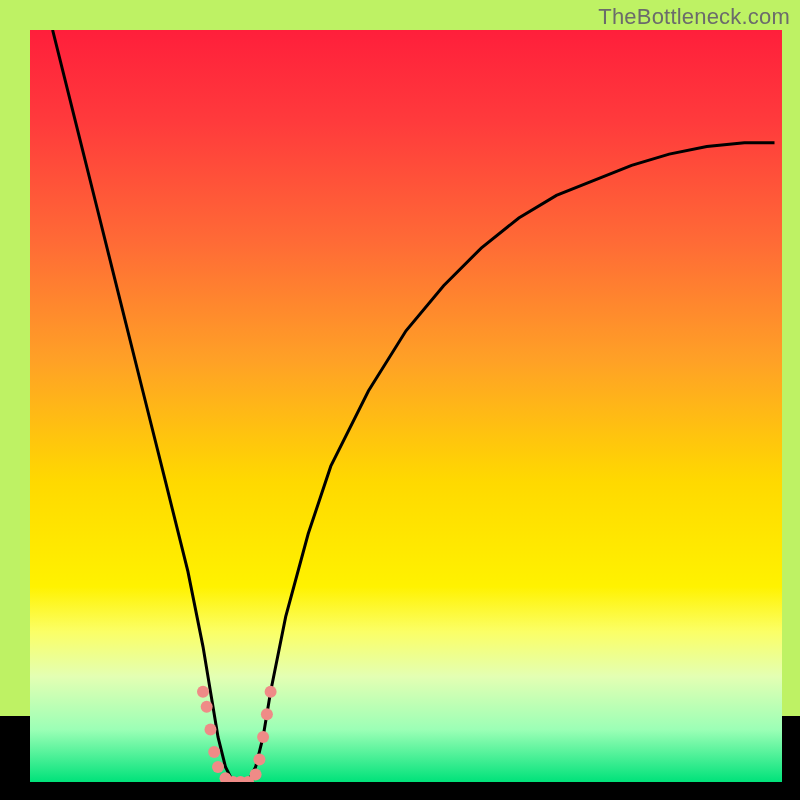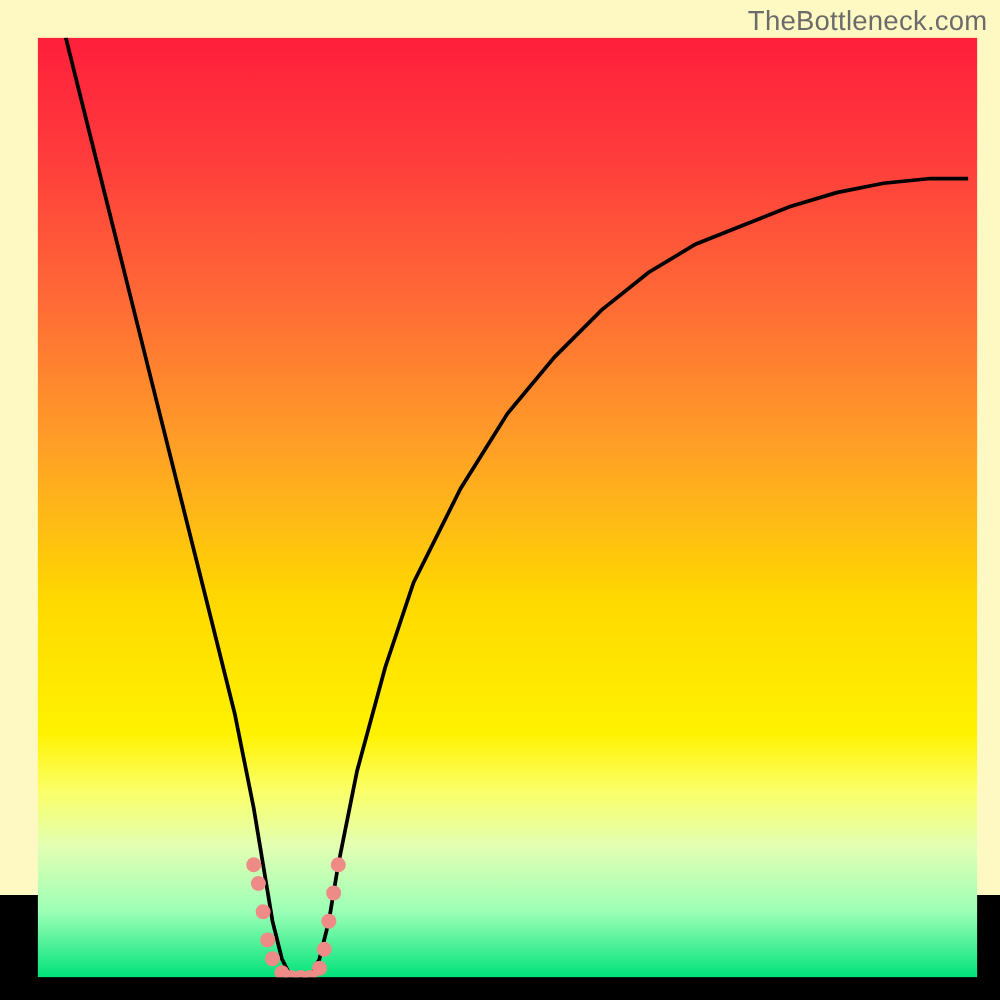--- a/index.html
+++ b/index.html
@@ -10,21 +10,21 @@
     overflow: hidden;
     background: #000;
     font-family: Arial, Helvetica, sans-serif;
   }
   .frame {
     position: absolute;
     left: 0;
     top: 0;
     width: 800px;
     height: 716px;
-    background: #fef9c3;
+    background: #bef264;
   }
   .plot {
     position: absolute;
     left: 30px;
     top: 30px;
     width: 752px;
     height: 752px;
     overflow: hidden;
   }
   .watermark {

